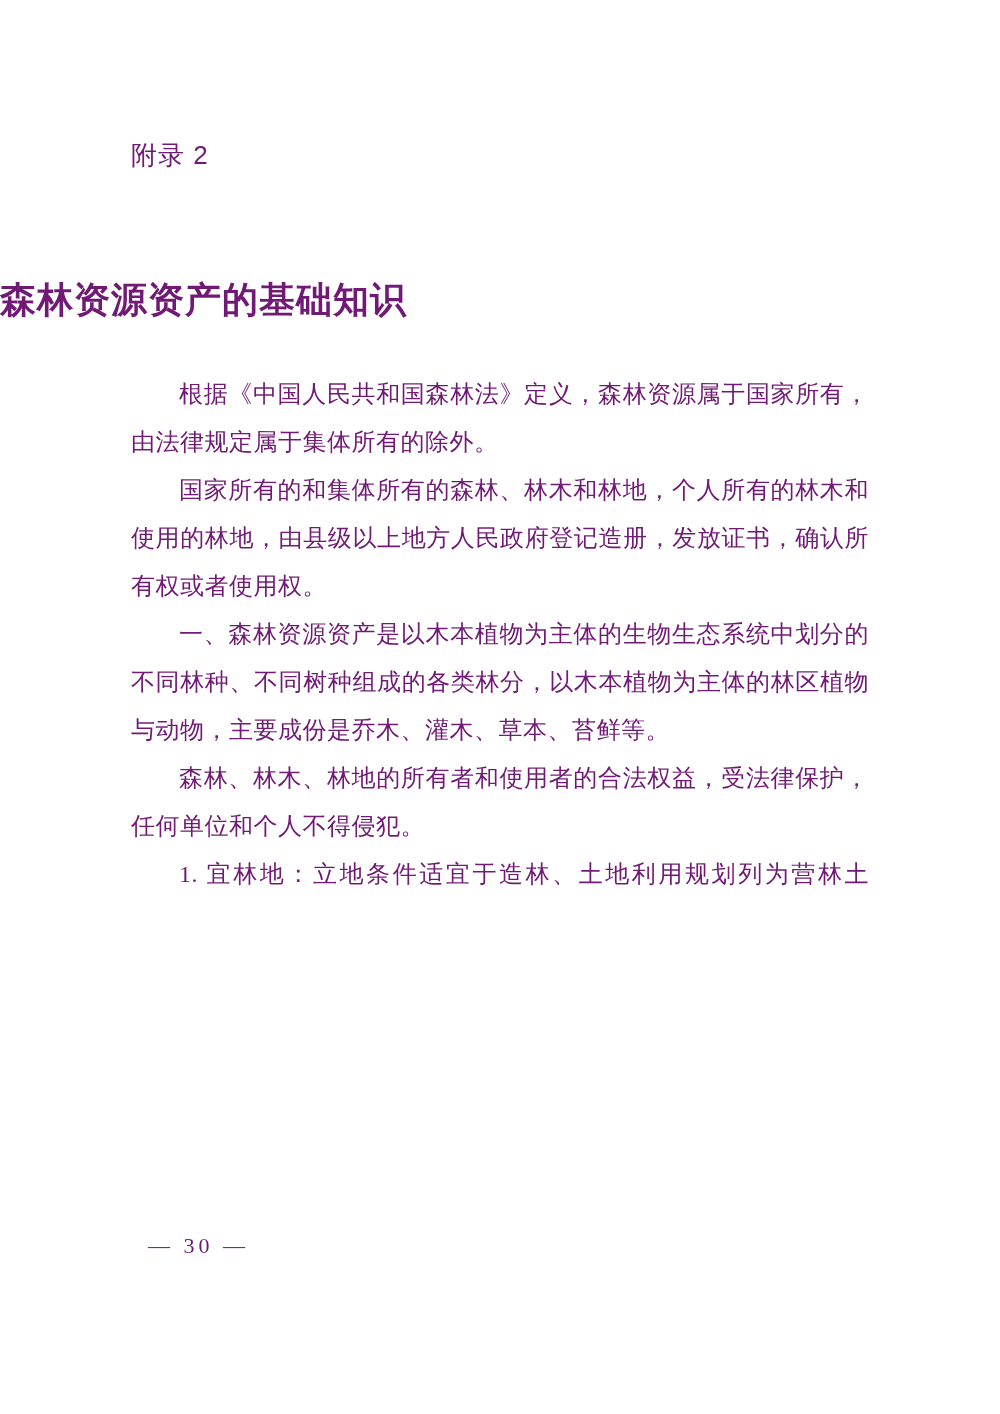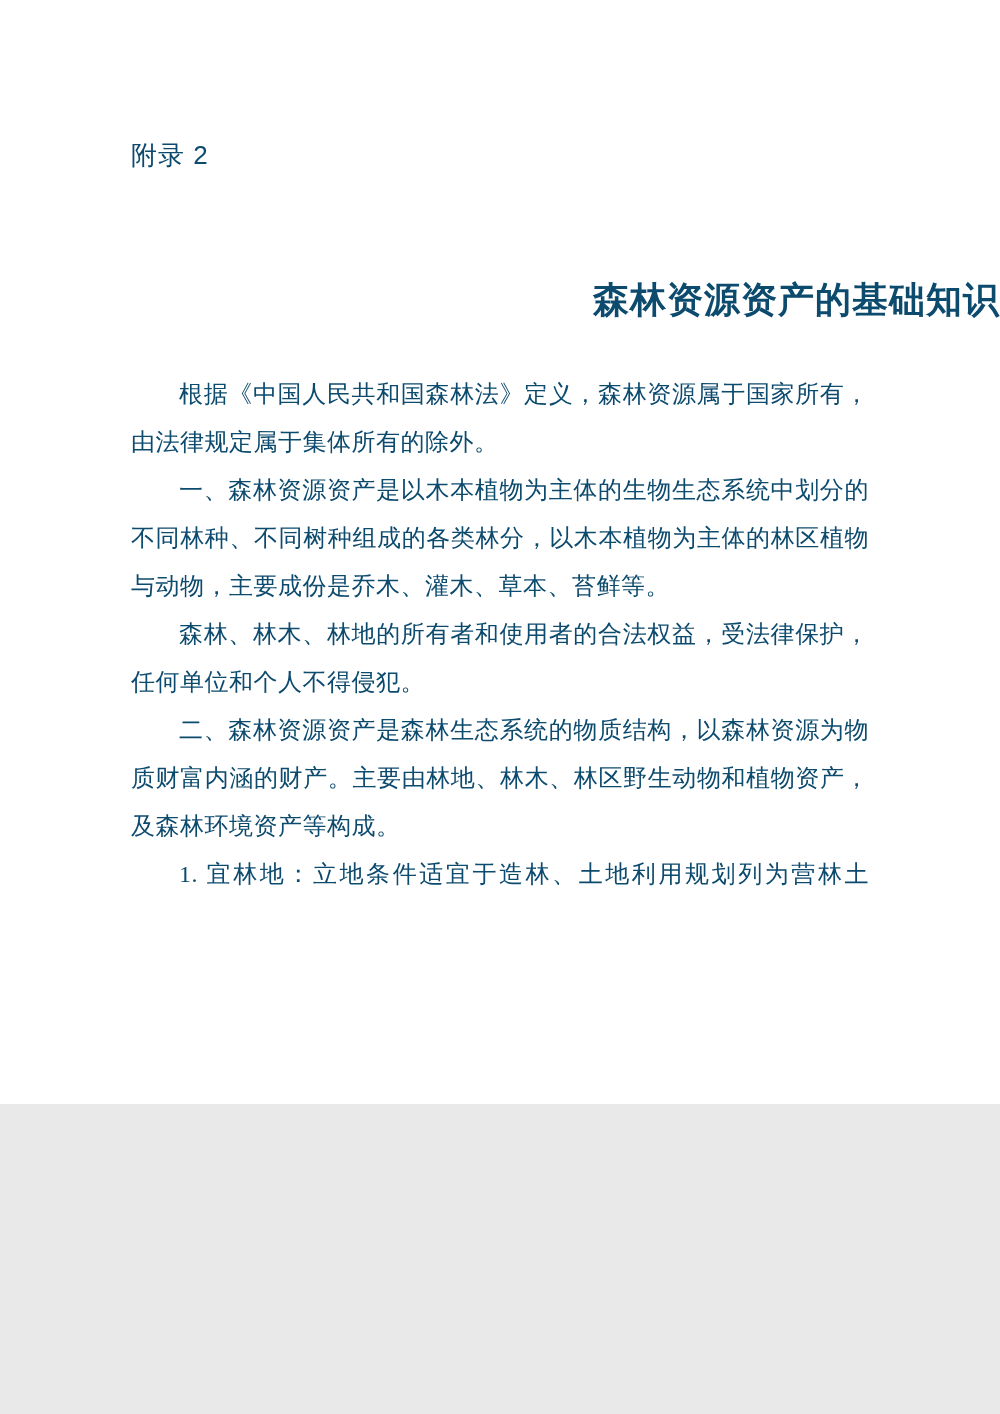--- a/index.html
+++ b/index.html
@@ -3,43 +3,43 @@
 <meta charset="utf-8">
 <style>
   html, body {
     margin: 0;
     padding: 0;
     background: #e9e9e9;
   }
   .page {
     position: relative;
     width: 1000px;
-    height: 1104px;
+    height: 1414px;
     margin: 0 auto;
     background: #ffffff;
-    color: #0c4a6e;
+    color: #701a75;
     font-family: "Liberation Serif", "DejaVu Serif", serif;
     overflow: hidden;
   }
   .appendix-label {
     position: absolute;
     left: 131px;
     top: 138px;
     font-family: "Liberation Sans", "DejaVu Sans", sans-serif;
     font-size: 26px;
     font-weight: 500;
     letter-spacing: 1px;
     white-space: nowrap;
   }
   .doc-title {
     position: absolute;
     left: 0;
     top: 252px;
     width: 100%;
-    text-align: right;
+    text-align: left;
     font-family: "Liberation Sans", "DejaVu Sans", sans-serif;
     font-weight: bold;
     font-size: 36px;
     letter-spacing: 1px;
   }
   .body-text {
     position: absolute;
     left: 131px;
     top: 370px;
     width: 738px;
@@ -70,21 +70,21 @@
 <body>
 
 <div class="page">
 
   <div class="appendix-label">附录 2</div>
 
   <h1 class="doc-title">森林资源资产的基础知识</h1>
 
   <div class="body-text">
     <p>根据《中国人民共和国森林法》定义，森林资源属于国家所有，由法律规定属于集体所有的除外。</p>
+    <p>国家所有的和集体所有的森林、林木和林地，个人所有的林木和使用的林地，由县级以上地方人民政府登记造册，发放证书，确认所有权或者使用权。</p>
     <p>一、森林资源资产是以木本植物为主体的生物生态系统中划分的不同林种、不同树种组成的各类林分，以木本植物为主体的林区植物与动物，主要成份是乔木、灌木、草本、苔鲜等。</p>
     <p>森林、林木、林地的所有者和使用者的合法权益，受法律保护，任何单位和个人不得侵犯。</p>
-    <p>二、森林资源资产是森林生态系统的物质结构，以森林资源为物质财富内涵的财产。主要由林地、林木、林区野生动物和植物资产，及森林环境资产等构成。</p>
     <p class="fill-last">1. 宜林地：立地条件适宜于造林、土地利用规划列为营林土</p>
   </div>
 
   <div class="page-footer">— 30 —</div>
 
 </div>
 
 </body></html>

